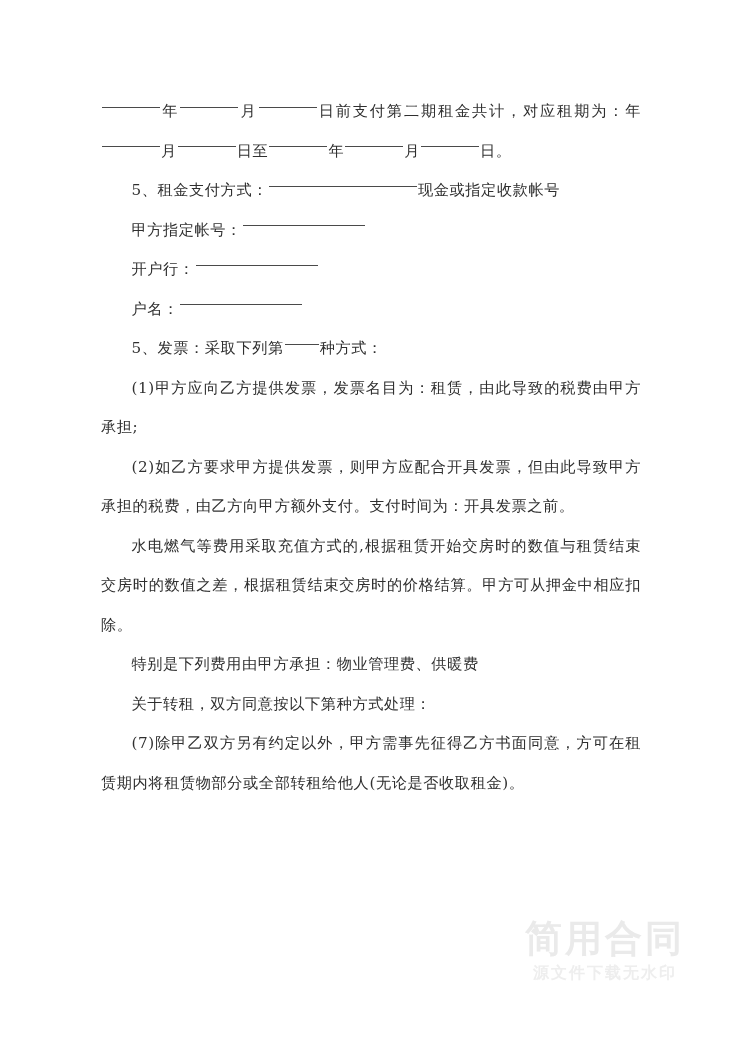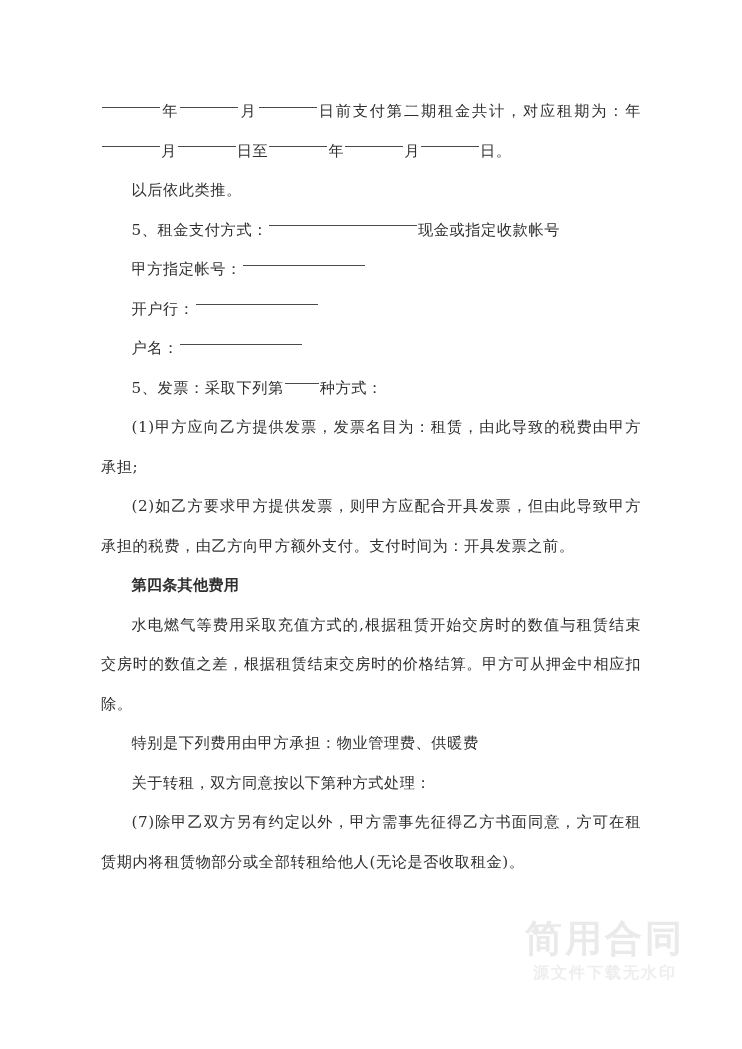--- a/index.html
+++ b/index.html
@@ -82,29 +82,27 @@
     letter-spacing: 2px;
   }
 </style>
 </head>
 <body>
 
 <div class="page">
 
   <div class="doc-body">
       <div class="para"><span class="blank b-md">&nbsp;</span><span>年</span><span class="blank b-md">&nbsp;</span><span>月</span><span class="blank b-md">&nbsp;</span><span>日前支付第二期租金共计，对应租期为：年</span><span class="blank b-md">&nbsp;</span><span>月</span><span class="blank b-md">&nbsp;</span><span>日至</span><span class="blank b-md">&nbsp;</span><span>年</span><span class="blank b-md">&nbsp;</span><span>月</span><span class="blank b-md">&nbsp;</span><span>日。</span></div>
-      <div class="para indent"><span>以后依此类推。</span></div>
       <div class="para indent"><span>5、租金支付方式：</span><span class="blank b-xl">&nbsp;</span><span>现金或指定收款帐号</span></div>
       <div class="para indent"><span>甲方指定帐号：</span><span class="blank b-lg">&nbsp;</span></div>
       <div class="para indent"><span>开户行：</span><span class="blank b-lg">&nbsp;</span></div>
       <div class="para indent"><span>户名：</span><span class="blank b-lg">&nbsp;</span></div>
       <div class="para indent"><span>5、发票：采取下列第</span><span class="blank b-xs">&nbsp;</span><span>种方式：</span></div>
       <div class="para indent"><span>(1)甲方应向乙方提供发票，发票名目为：租赁，由此导致的税费由甲方承担;</span></div>
       <div class="para indent"><span>(2)如乙方要求甲方提供发票，则甲方应配合开具发票，但由此导致甲方承担的税费，由乙方向甲方额外支付。支付时间为：开具发票之前。</span></div>
-      <div class="para heading indent"><span>第四条其他费用</span></div>
       <div class="para indent"><span>水电燃气等费用采取充值方式的,根据租赁开始交房时的数值与租赁结束交房时的数值之差，根据租赁结束交房时的价格结算。甲方可从押金中相应扣除。</span></div>
       <div class="para indent"><span>特别是下列费用由甲方承担：物业管理费、供暖费</span></div>
       <div class="para indent"><span>关于转租，双方同意按以下第种方式处理：</span></div>
       <div class="para indent"><span>(7)除甲乙双方另有约定以外，甲方需事先征得乙方书面同意，方可在租赁期内将租赁物部分或全部转租给他人(无论是否收取租金)。</span></div>
     </div>
 
   <div class="watermark">
     <div class="wm-main">简用合同</div>
     <div class="wm-sub">源文件下载无水印</div>
   </div>

